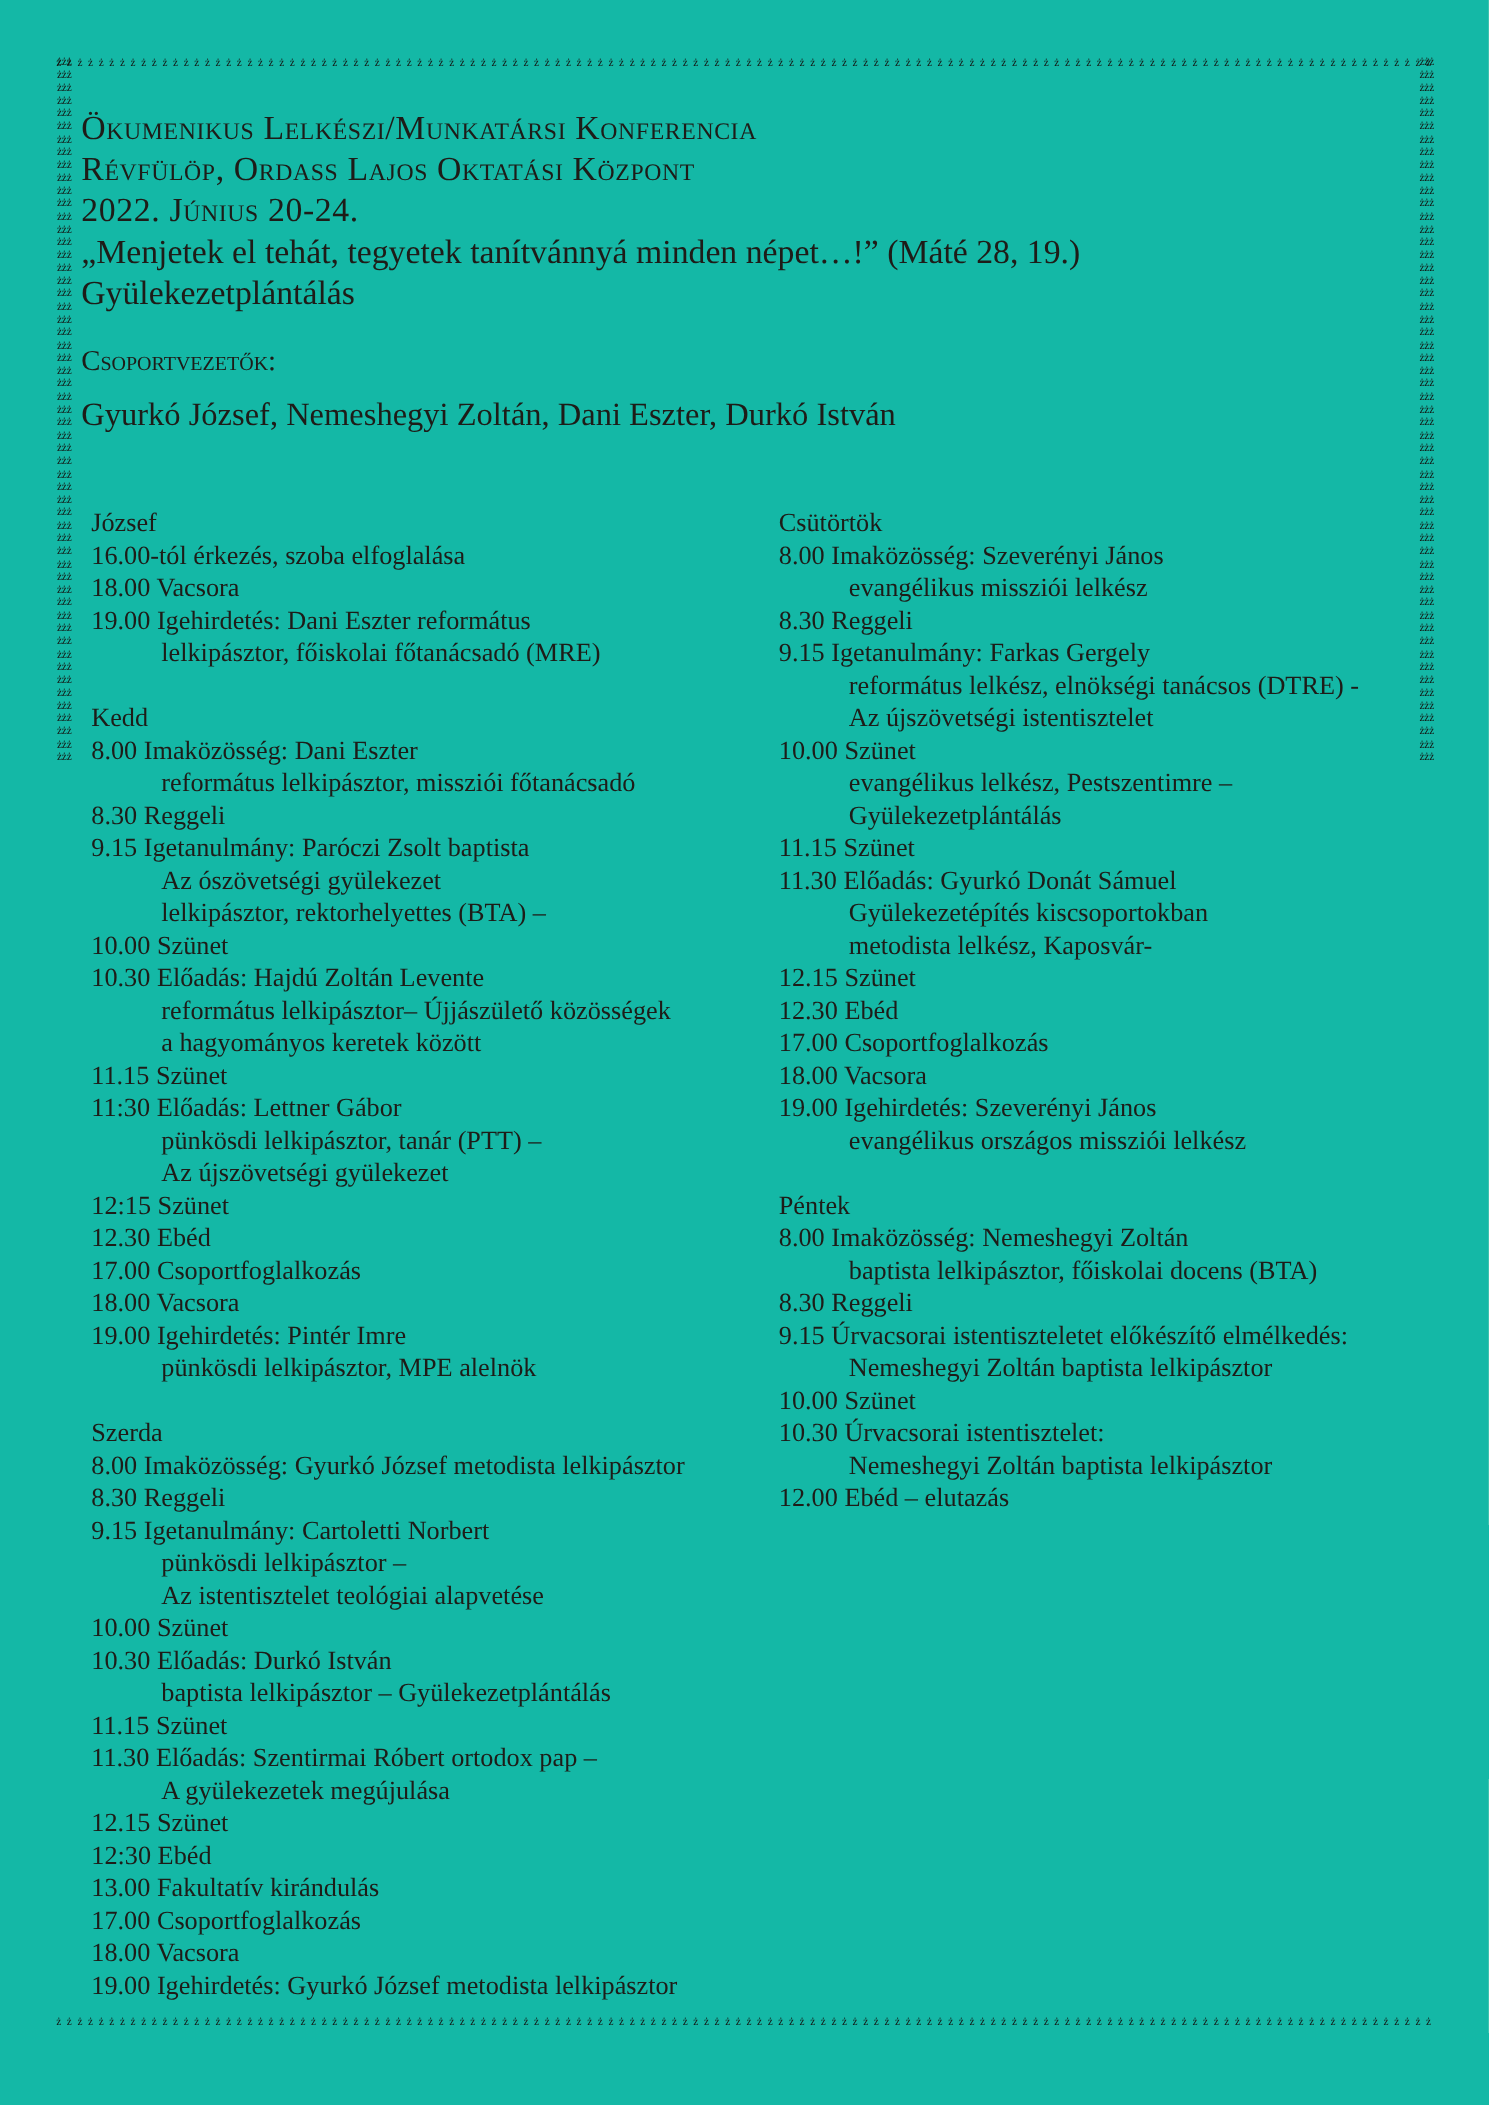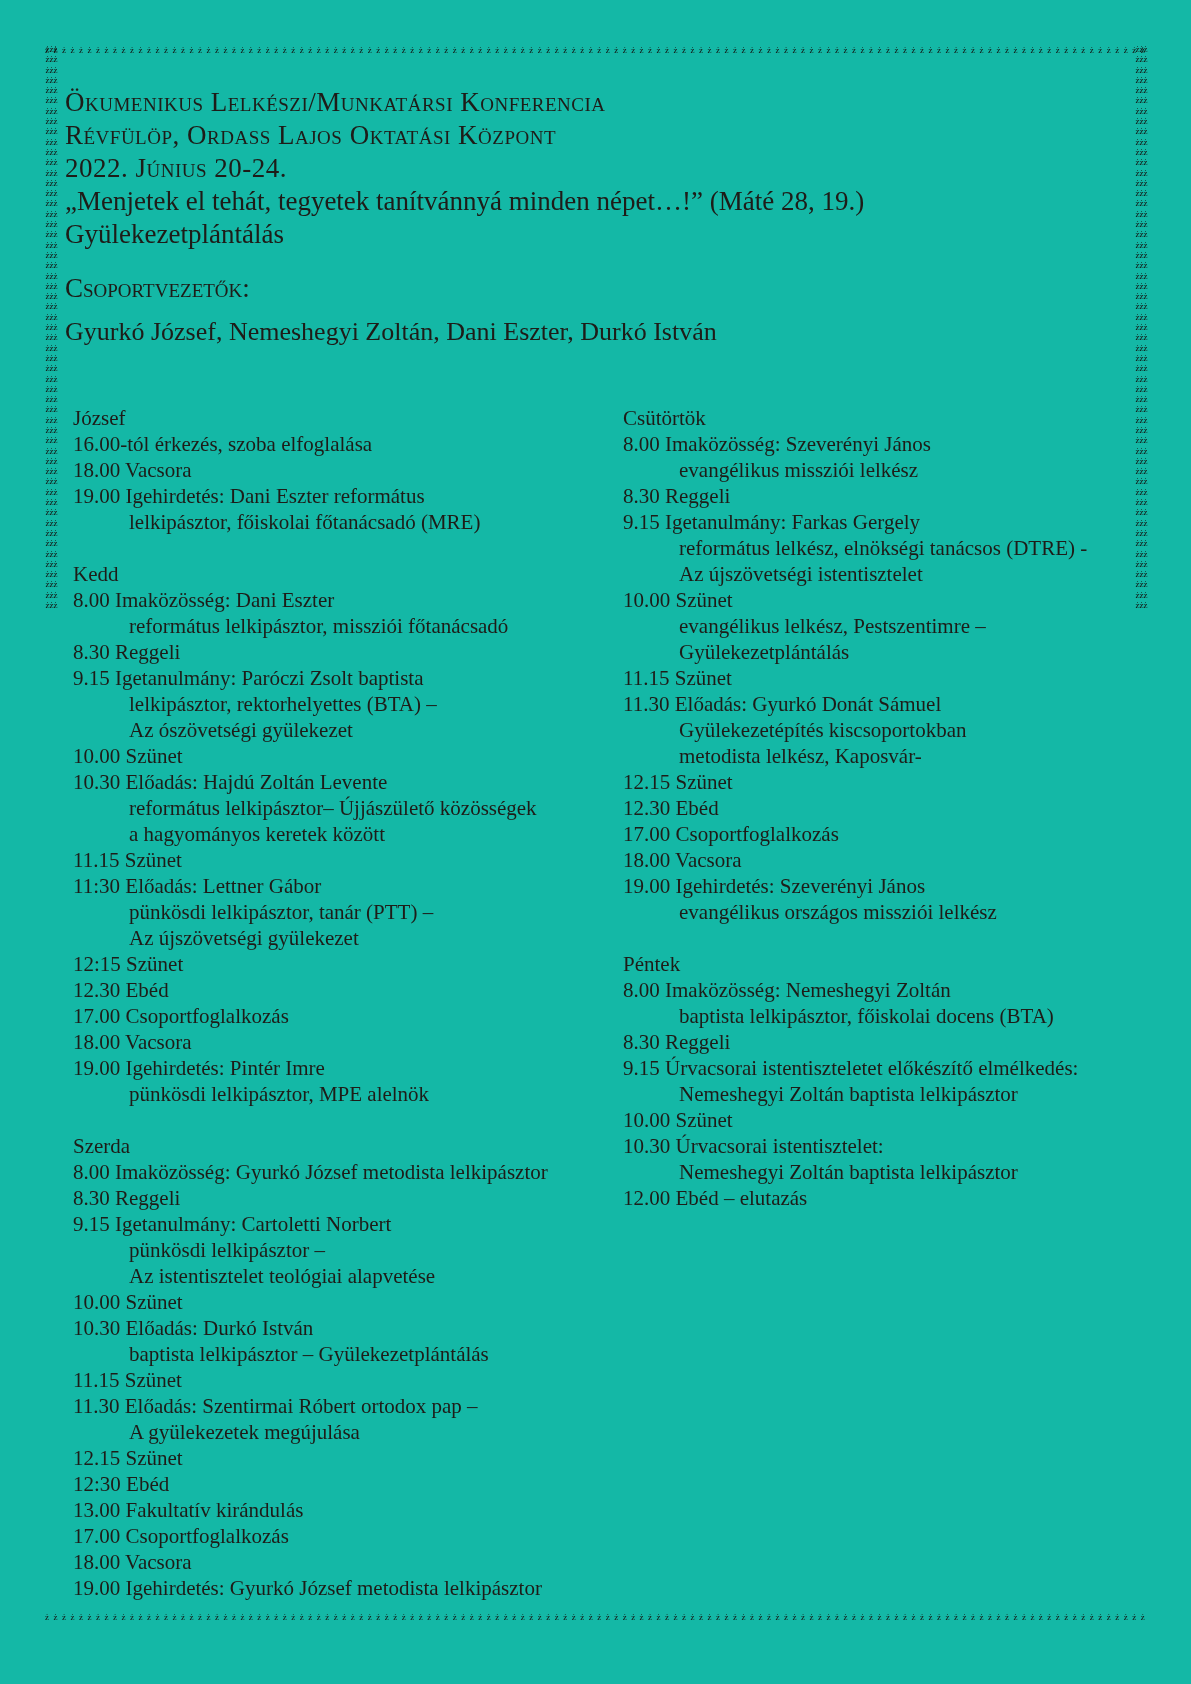--- a/index.html
+++ b/index.html
@@ -34,21 +34,21 @@
   .title-block{}
   .title-line{
     font-variant:small-caps;
     font-size:27px;line-height:33px;letter-spacing:0.5px;
   }
   .quote-line{font-size:27px;line-height:33px;}
   .theme-line{font-size:27px;line-height:33px;}
 
   .leaders-heading{
     font-variant:small-caps;
-    font-size:27px;line-height:33px;
+    font-size:23px;line-height:33px;
     margin-top:21px;
   }
   .leaders-names{
     font-size:26px;line-height:33px;
     margin-top:10px;
   }
 
   .columns{display:flex;margin-top:57px;font-size:21px;line-height:26px;}
   .col{box-sizing:border-box;}
   .col-left{width:558px;padding-left:8px;flex:none;}
@@ -90,22 +90,22 @@
             <div class="line i1">18.00 Vacsora</div>
             <div class="line i1">19.00 Igehirdetés: Dani Eszter református</div>
             <div class="line i2">lelkipásztor, főiskolai főtanácsadó (MRE)</div>
           </div>
           <div class="day-block">
             <div class="day-name">Kedd</div>
             <div class="line i1">8.00 Imaközösség: Dani Eszter</div>
             <div class="line i2">református lelkipásztor, missziói főtanácsadó</div>
             <div class="line i1">8.30 Reggeli</div>
             <div class="line i1">9.15 Igetanulmány: Paróczi Zsolt baptista</div>
+            <div class="line i2">Az ószövetségi gyülekezet</div>
             <div class="line i2">lelkipásztor, rektorhelyettes (BTA) –</div>
-            <div class="line i2">Az ószövetségi gyülekezet</div>
             <div class="line i1">10.00 Szünet</div>
             <div class="line i1">10.30 Előadás: Hajdú Zoltán Levente</div>
             <div class="line i2">református lelkipásztor– Újjászülető közösségek</div>
             <div class="line i2">a hagyományos keretek között</div>
             <div class="line i1">11.15 Szünet</div>
             <div class="line i1">11:30 Előadás: Lettner Gábor</div>
             <div class="line i2">pünkösdi lelkipásztor, tanár (PTT) –</div>
             <div class="line i2">Az újszövetségi gyülekezet</div>
             <div class="line i1">12:15 Szünet</div>
             <div class="line i1">12.30 Ebéd</div>

